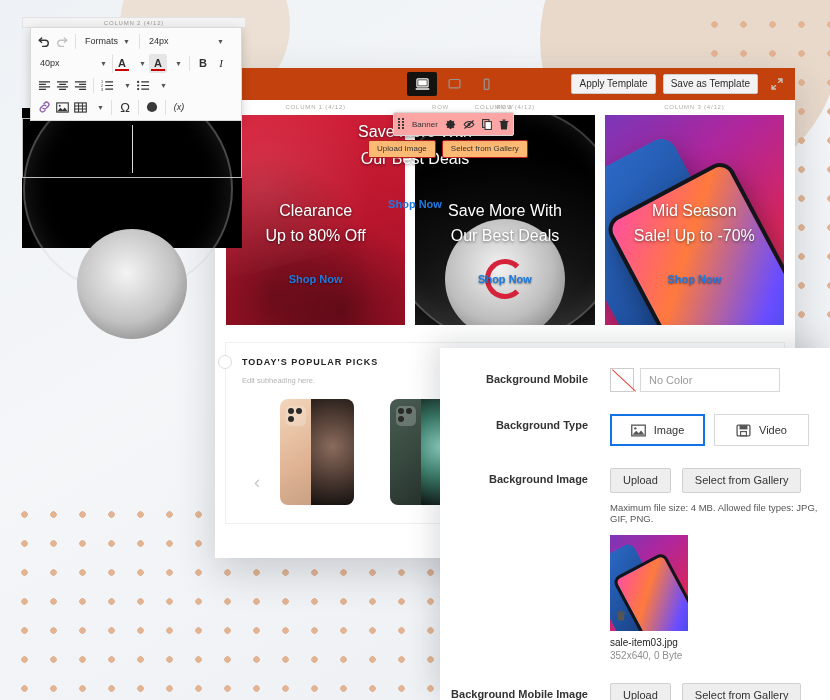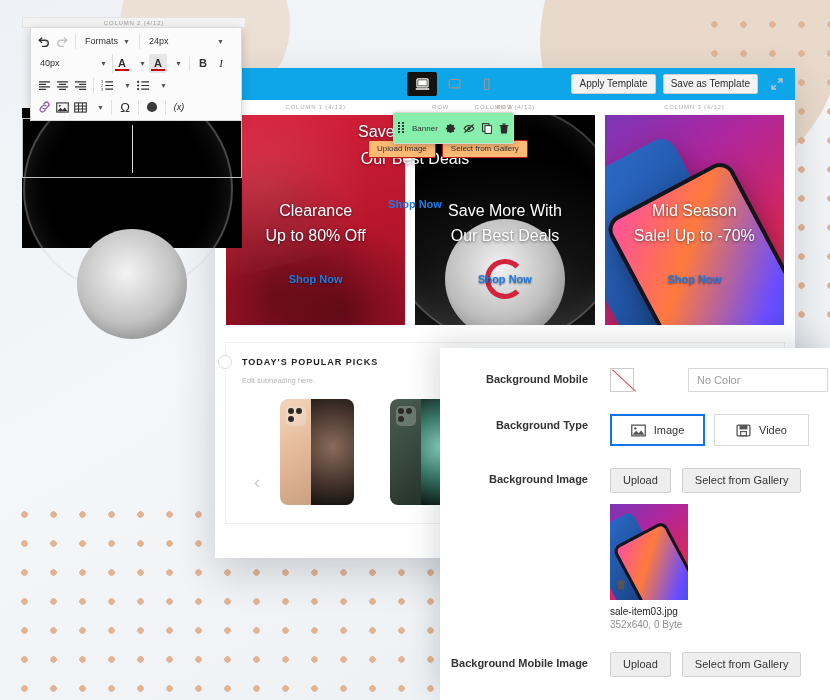--- a/index.html
+++ b/index.html
@@ -31,21 +31,21 @@
   
   .builder-window {
     position: absolute;
     left: 215px; top: 68px;
     width: 580px; height: 490px;
     background: #ffffff;
     box-shadow: 0 14px 38px rgba(40,45,55,.20);
   }
   .builder-topbar {
     height: 32px;
-    background: #0ea5e9;
+    background: #c2410c;
     display: flex; align-items: center;
     padding: 0 6px 0 0;
     position: relative;
   }
   .device-group { display:flex; align-items:center; gap:2px; margin-left: 192px; }
   .device-btn {
     width: 30px; height: 24px;
     display:flex; align-items:center; justify-content:center;
     border-radius: 2px;
     color:#9a9590;
@@ -144,23 +144,23 @@
     position:relative; z-index:4; margin-top:24px;
     color:#1f7ae0; font-size:11px; font-weight:bold;
     text-shadow:0 1px 2px rgba(0,0,0,.5);
   }
   .banner.red .banner-cta { color:#1f7ae0; }
 
   
   .el-toolbar {
     position:absolute; z-index:30;
     left:393px; top:112px;
-    background:#86efac; border:1px solid #d6d6d6; border-radius:2px;
+    background:#fca5a5; border:1px solid #d6d6d6; border-radius:2px;
     box-shadow:0 2px 7px rgba(0,0,0,.25);
-    display:flex; align-items:center; height:32px; padding:0 4px; gap:7px;
+    display:flex; align-items:center; height:24px; padding:0 4px; gap:7px;
   }
   .el-toolbar .grip { color:#444; font-size:10px; letter-spacing:-2px; }
   .el-toolbar .name { font-size:8px; color:#333; }
   .el-toolbar .ico { color:#2b2b2b; display:flex; align-items:center; }
   .row-tag {
     position:absolute; z-index:29; left:432px; top:104px;
     font-size:6px; color:#b9b5b0; letter-spacing:.8px;
   }
 
   .upload-bar {
@@ -288,21 +288,21 @@
     width:24px; height:24px; border:1px solid #cccccc; background:#fff;
     position:relative; margin-right:6px;
   }
   .no-color-swatch::after {
     content:""; position:absolute; left:-3px; top:50%;
     width:32px; height:1px; background:#e2453b; transform:rotate(43deg);
     transform-origin:center;
   }
   .text-input {
     width:140px; height:24px; border:1px solid #d8d8d8; background:#fff;
-    font-size:11px; color:#9b9b9b; padding:0 8px; line-height:22px;margin-left:48px;
+    font-size:11px; color:#9b9b9b; padding:0 8px; line-height:22px;
   }
   .toggle-group { display:flex; gap:9px; }
   .toggle-btn {
     display:flex; align-items:center; justify-content:center; gap:8px;
     width:95px; height:32px; border:1px solid #d8d8d8; background:#fff;
     font-size:11px; color:#333;
   }
   .toggle-btn.active { border:2px solid #1273e6; }
   .toggle-btn svg { display:block; }
   .btn-pair { display:flex; gap:11px; }
@@ -702,20 +702,21 @@
     </div>
   </div>
 
   <div class="field">
     <div class="field-label">Background Image</div>
     <div class="field-body">
       <div class="btn-pair">
         <button class="gray-btn">Upload</button>
         <button class="gray-btn">Select from Gallery</button>
       </div>
+      <div class="hint">Maximum file size: 4 MB. Allowed file types: JPG, GIF, PNG.</div>
       <div class="thumb">
         <div class="pA"></div>
         <div class="pB"></div>
         <span class="trash-ico">
           <svg width="10" height="11" viewBox="0 0 11 12">
               <path fill="currentColor" d="M1.6 3.2h7.8l-.7 8.2H2.3zM3.8.6h3.4v1.4H3.8zM0.6 2.2h9.8v1.1H0.6z"></path>
             </svg>
         </span>
       </div>
       <div class="file-name">sale-item03.jpg</div>

